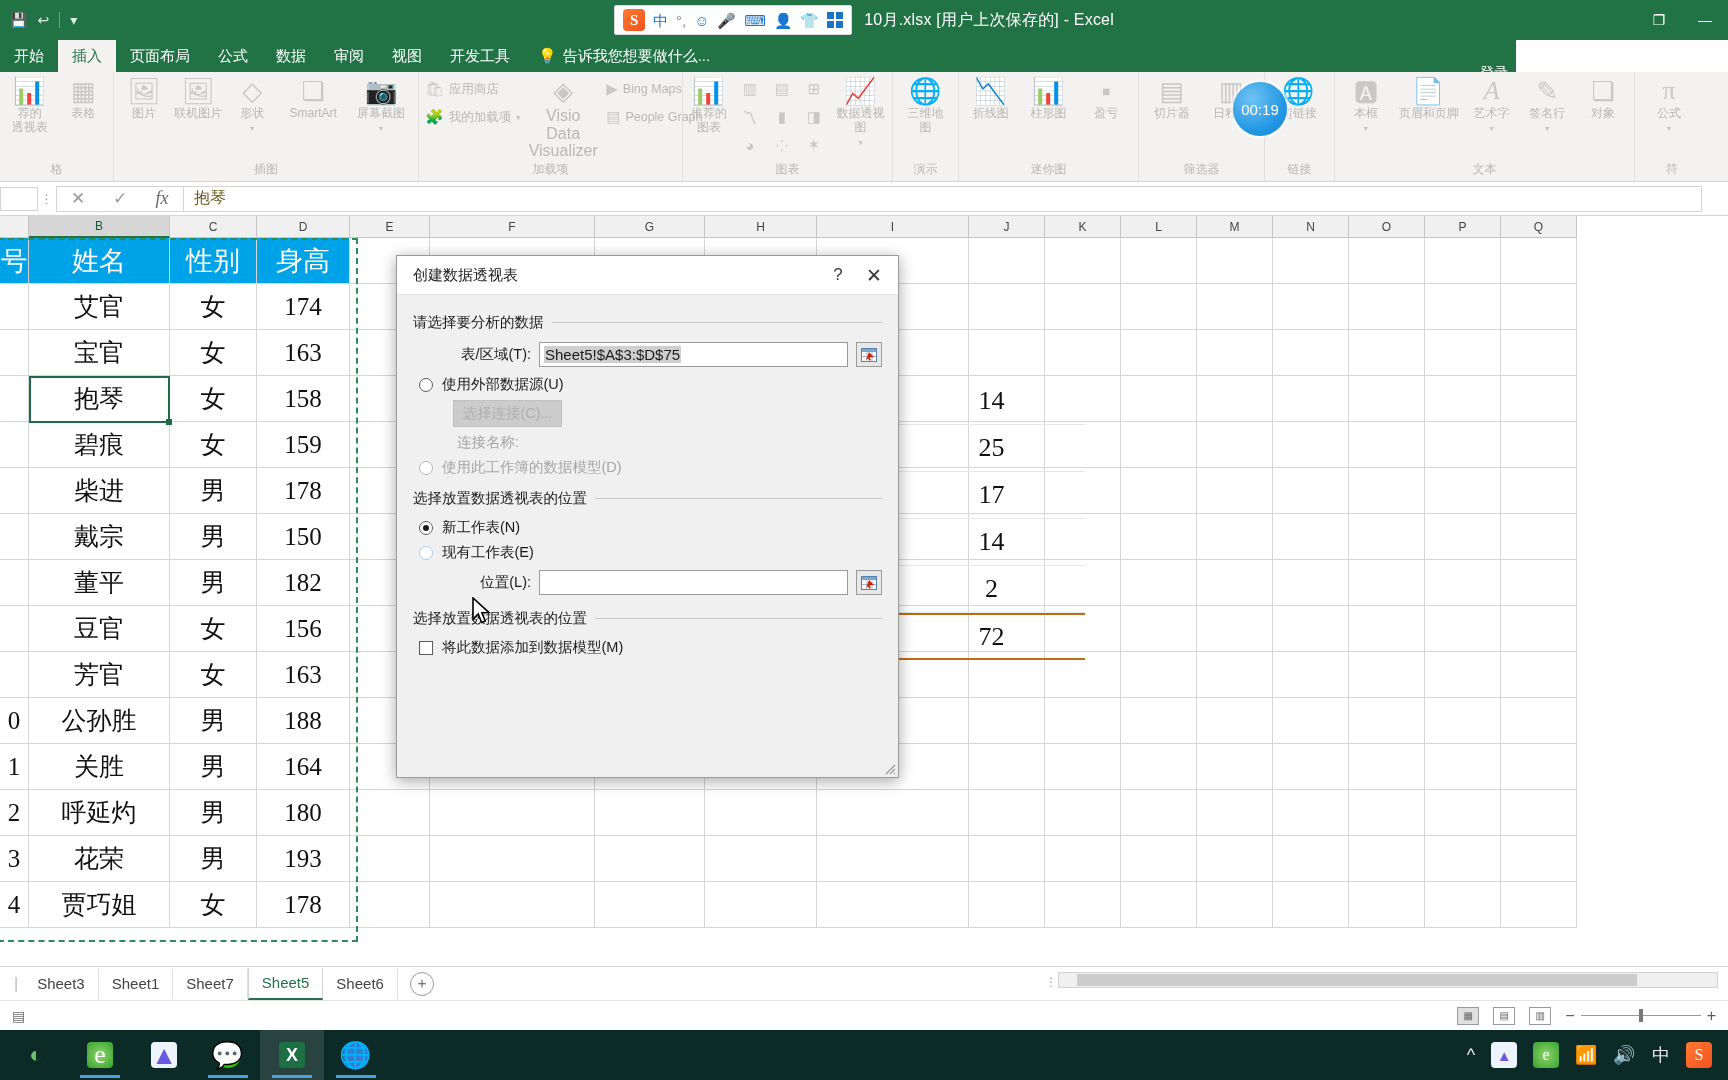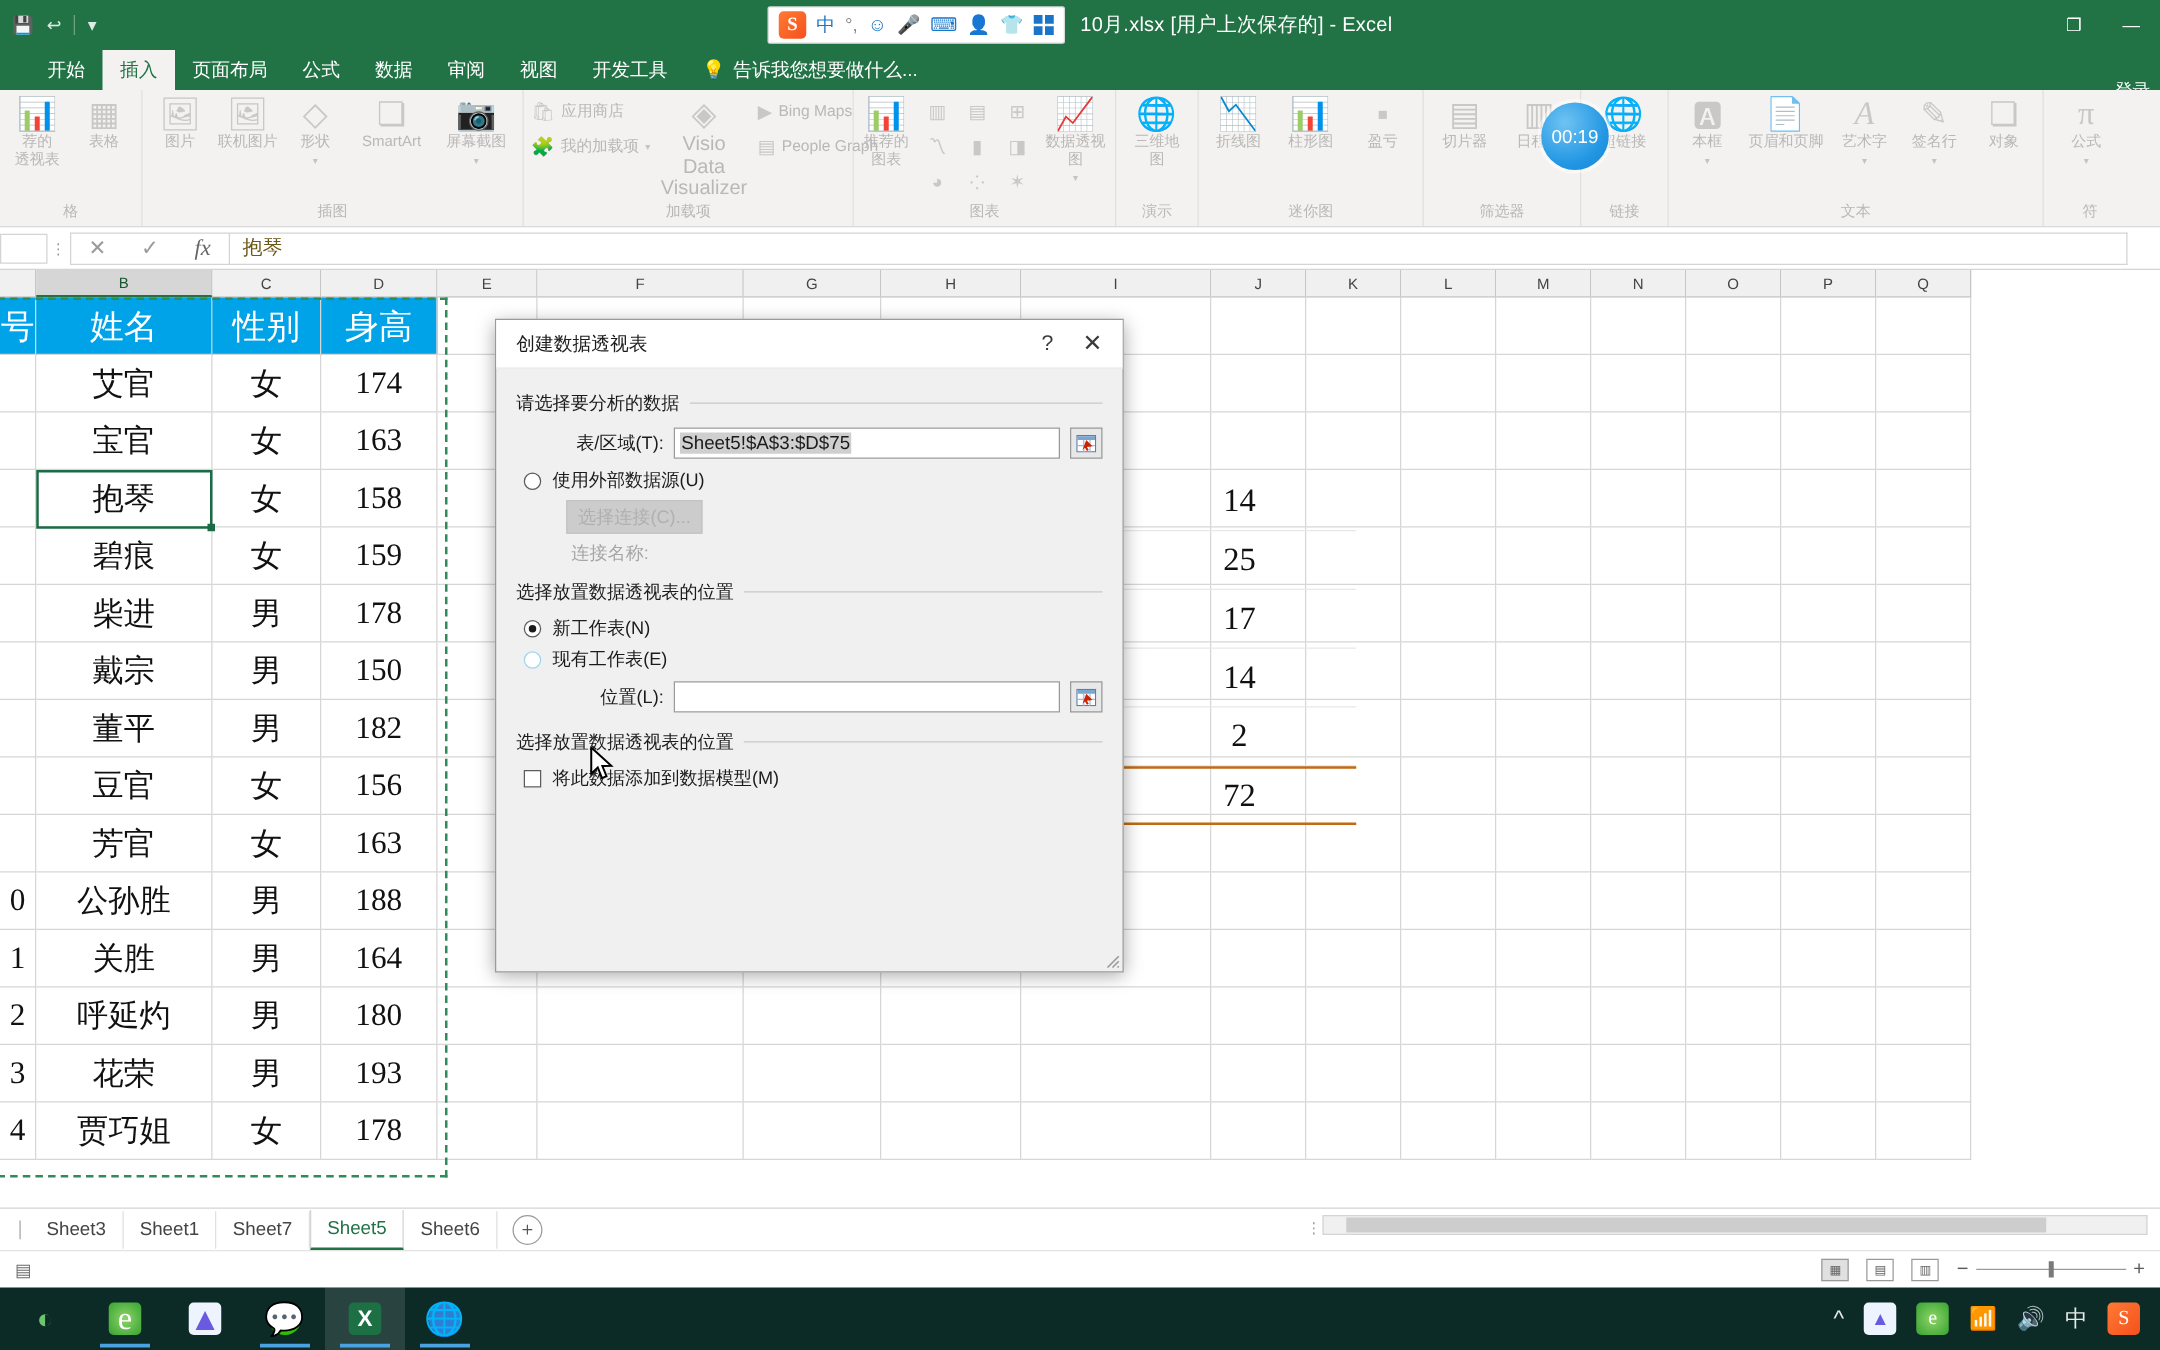--- a/index.html
+++ b/index.html
@@ -58,22 +58,22 @@
     width: 54px; height: 54px; border-radius: 50%;
     background: radial-gradient(circle at 35% 30%, #6fc3f2, #2196e3 65%, #1a86d0);
     color: #ffffff; font-size: 15px;
     display: flex; align-items: center; justify-content: center;
     box-shadow: 0 0 0 3px rgba(255,255,255,.45);
     z-index: 60;
   }
 
   
   .tabstrip {
-    position: absolute; top: 40px; left: 0; width: 1728px; height: 32px;
-    background: #217346; display: flex; align-items: flex-end; padding-left: 24px;
+    position: absolute; top: 40px; left: 0; width: 1516px; height: 32px;
+    background: #217346; display: flex; align-items: flex-end;
   }
   .tab {
     height: 32px; padding: 0 14px; color: #ffffff; font-size: 15px;
     display: flex; align-items: center; white-space: nowrap;
   }
   .tab.active { background: #f3f2f1; color: #217346; }
   .tell-me { display: flex; align-items: center; gap: 6px; padding-left: 14px; }
   .bulb { color: #ffe066; font-size: 15px; }
   .signin { position: absolute; right: 8px; color: #ffffff; font-size: 14px; top: 24px; font-family: Liberation Mono, monospace; }
 
@@ -912,20 +912,24 @@
 
       <div class="radio-row">
         <span class="radio"></span>
         <span>使用外部数据源(U)</span>
       </div>
 
       <div class="btn-dis">选择连接(C)...</div>
 
       <div class="conn-name">连接名称:</div>
 
+      <div class="radio-row">
+        <span class="radio dis"></span>
+        <span class="dis-txt">使用此工作簿的数据模型(D)</span>
+      </div>
 
       <div class="sec-title" style="margin-top:12px">
         <span>选择放置数据透视表的位置</span>
         <span class="line"></span>
       </div>
 
       <div class="radio-row">
         <span class="radio on"></span>
         <span>新工作表(N)</span>
       </div>

